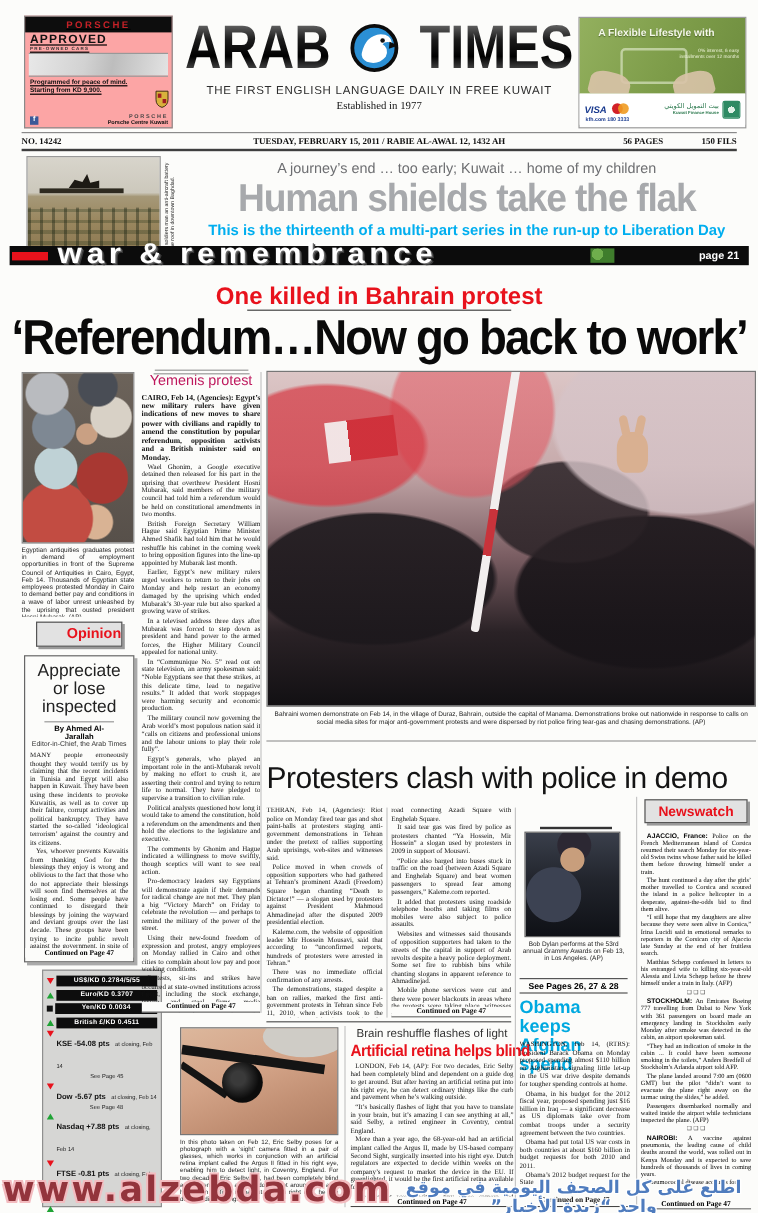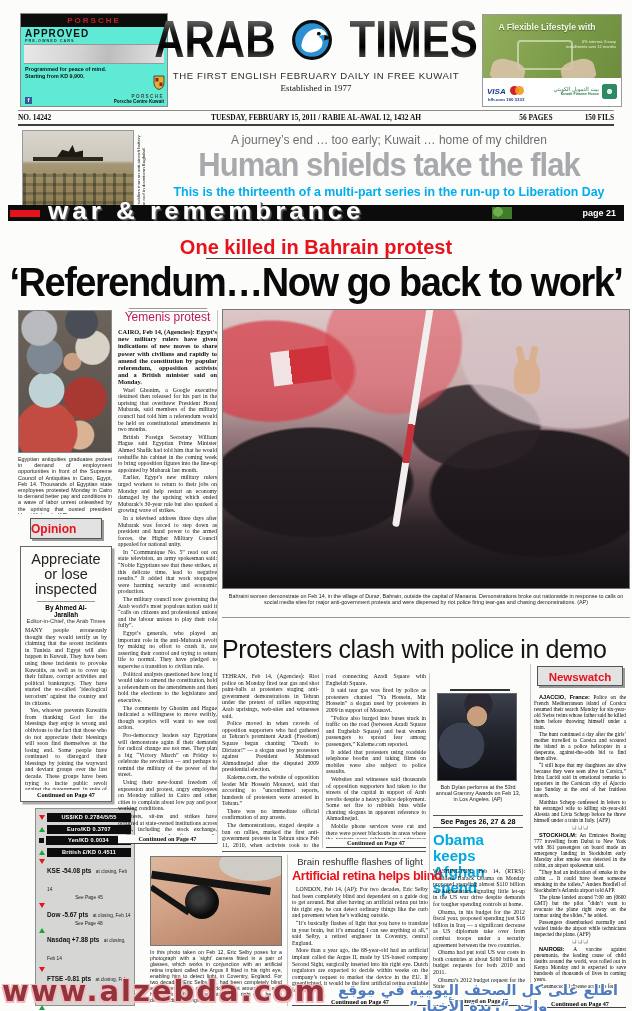--- a/index.html
+++ b/index.html
@@ -1,20 +1,20 @@
 <!DOCTYPE html>
 <html><head>
 <meta charset="utf-8">
 <style>
   * { margin:0; padding:0; box-sizing:border-box; }
   body { background:#e9e9e6; font-family:"Liberation Serif", serif; }
   #page { position:relative; width:632px; height:1011px; margin:0 auto; background:#fcfcfa; overflow:hidden; }
 
   
-  .ad-porsche { position:absolute; left:20px; top:13px; width:148px; height:94px; border:1px solid #8a8a8a; background:#5eead4; font-family:"Liberation Sans",sans-serif; }
+  .ad-porsche { position:absolute; left:20px; top:13px; width:124px; height:94px; border:1px solid #8a8a8a; background:#fca5a5; font-family:"Liberation Sans",sans-serif;text-decoration:underline; }
   .pors-band { height:13px; background:#0d0d0d; color:#c42127; font-weight:bold; font-size:8px; letter-spacing:2px; text-align:center; line-height:13px; }
   .pors-approved { font-weight:bold; font-size:10px; letter-spacing:1px; padding:1px 4px 0; color:#111; }
   .pors-sub { font-size:3.8px; letter-spacing:1px; padding:0 4px; color:#333; font-weight:bold; }
   .pors-car { height:20px; margin:1px 3px; background:linear-gradient(100deg,#e8e8e8 0%,#d2d2d2 40%,#bdbdbd 60%,#e3e3e3 100%); border-top:1px solid #999; border-bottom:1px solid #999; }
   .pors-line { font-size:5.4px; font-weight:bold; padding:1px 4px 0; color:#111; }
   .pors-bottom { position:absolute; bottom:2px; left:4px; right:3px; display:flex; align-items:flex-end; justify-content:space-between; }
   .fb-chip { display:flex; gap:2px; align-items:center; }
   .fb-icon { width:7px; height:7px; background:#3b5998; color:#fff; font-size:6px; font-weight:bold; text-align:center; line-height:7px; }
   .fb-note { font-size:2.8px; color:#777; width:34px; line-height:1.1; }
   .pors-dealer { text-align:right; }
@@ -89,21 +89,21 @@
       radial-gradient(circle at 68% 8%, #494d55 0 11%, transparent 12%),
       radial-gradient(circle at 80% 26%, #d8d1c6 0 13%, transparent 14%),
       radial-gradient(circle at 28% 32%, #7e8893 0 15%, transparent 16%),
       radial-gradient(circle at 58% 36%, #c9a083 0 8%, transparent 9%),
       radial-gradient(circle at 30% 56%, #bfd2d6 0 17%, transparent 18%),
       radial-gradient(circle at 72% 62%, #a83832 0 19%, transparent 20%),
       radial-gradient(circle at 30% 86%, #c24c42 0 22%, transparent 23%),
       radial-gradient(circle at 66% 88%, #d9b394 0 10%, transparent 11%),
       linear-gradient(180deg,#6c635a 0%,#57504a 100%); }
   .egypt-cap { position:absolute; left:18px; top:456px; width:94px; height:58px; overflow:hidden; }
-  .opinion-box { position:absolute; left:30px; top:518px; width:72px; height:21px; background:#e2e2e2; border:1px solid #555; box-shadow:2px 2px 0 #9a9a9a; text-align:left; }
+  .opinion-box { position:absolute; left:30px; top:518px; width:72px; height:21px; background:#e2e2e2; border:1px solid #555; box-shadow:2px 2px 0 #9a9a9a; text-align:right; }
   .opinion-box span { font-family:"Liberation Sans",sans-serif; font-weight:bold; font-size:12px; color:#e8121c; line-height:19px; }
   .appre-box { position:absolute; left:20px; top:546px; width:92px; height:256px; border:1px solid #666; box-shadow:2.5px 2.5px 0 #aaa; background:#fcfcfa; padding:5px 4px 8px; }
   .appre-title { font-family:"Liberation Sans",sans-serif; font-size:14.5px; line-height:15px; text-align:center; color:#222; }
   .appre-by { text-align:center; font-family:"Liberation Sans",sans-serif; font-weight:bold; font-size:6.4px; margin-top:4px; border-top:1px solid #999; padding-top:2px; width:70%; margin-left:auto; margin-right:auto; }
   .appre-role { text-align:center; font-family:"Liberation Sans",sans-serif; font-size:5.8px; color:#333; margin-bottom:3px; }
   .appre-body { height:170px; overflow:hidden; }
   .appre-box .continued { border-bottom:none; bottom:3px; }
 
   
   .markets { position:absolute; left:35px; top:808px; width:100px; height:198px; background:#d6d6d4; border:1px solid #8f8f8f; padding:4px 3px 3px; font-family:"Liberation Sans",sans-serif; }
@@ -224,21 +224,21 @@
     <div class="logo-row">
       <span class="logo-word">ARAB</span>
       <svg width="42" height="42" viewBox="0 0 40 40">
         <circle cx="20" cy="20" r="17.5" fill="#2b8fd4" stroke="#0c0c0c" stroke-width="3"></circle>
         <path d="M10 24 Q13 10 25 9 Q33 9 34 16 Q29 14 26.5 17 Q32 20 29 27 Q23 34 14 31 Q9 28 10 24 Z" fill="#ffffff"></path>
         <circle cx="26.5" cy="14" r="1.8" fill="#111"></circle>
         <path d="M32 15 L39 18 L31.5 20.5 Z" fill="#0c0c0c"></path>
       </svg>
       <span class="logo-word">TIMES</span>
     </div>
-    <div class="logo-tagline">THE FIRST ENGLISH FEBRUARY DAILY IN FREE KUWAIT</div>
+    <div class="logo-tagline">THE FIRST ENGLISH LANGUAGE DAILY IN FREE KUWAIT</div>
     <div class="logo-est">Established in 1977</div>
   </div>
 
   <div class="ad-kfh">
     <div class="kfh-green">
       <div class="kfh-head">A Flexible Lifestyle with</div>
       <div class="kfh-offer">0% interest, 6 easy installments over 12 months</div>
       <div class="kfh-frame"></div>
       <div class="kfh-hand l"></div>
       <div class="kfh-hand r"></div>

